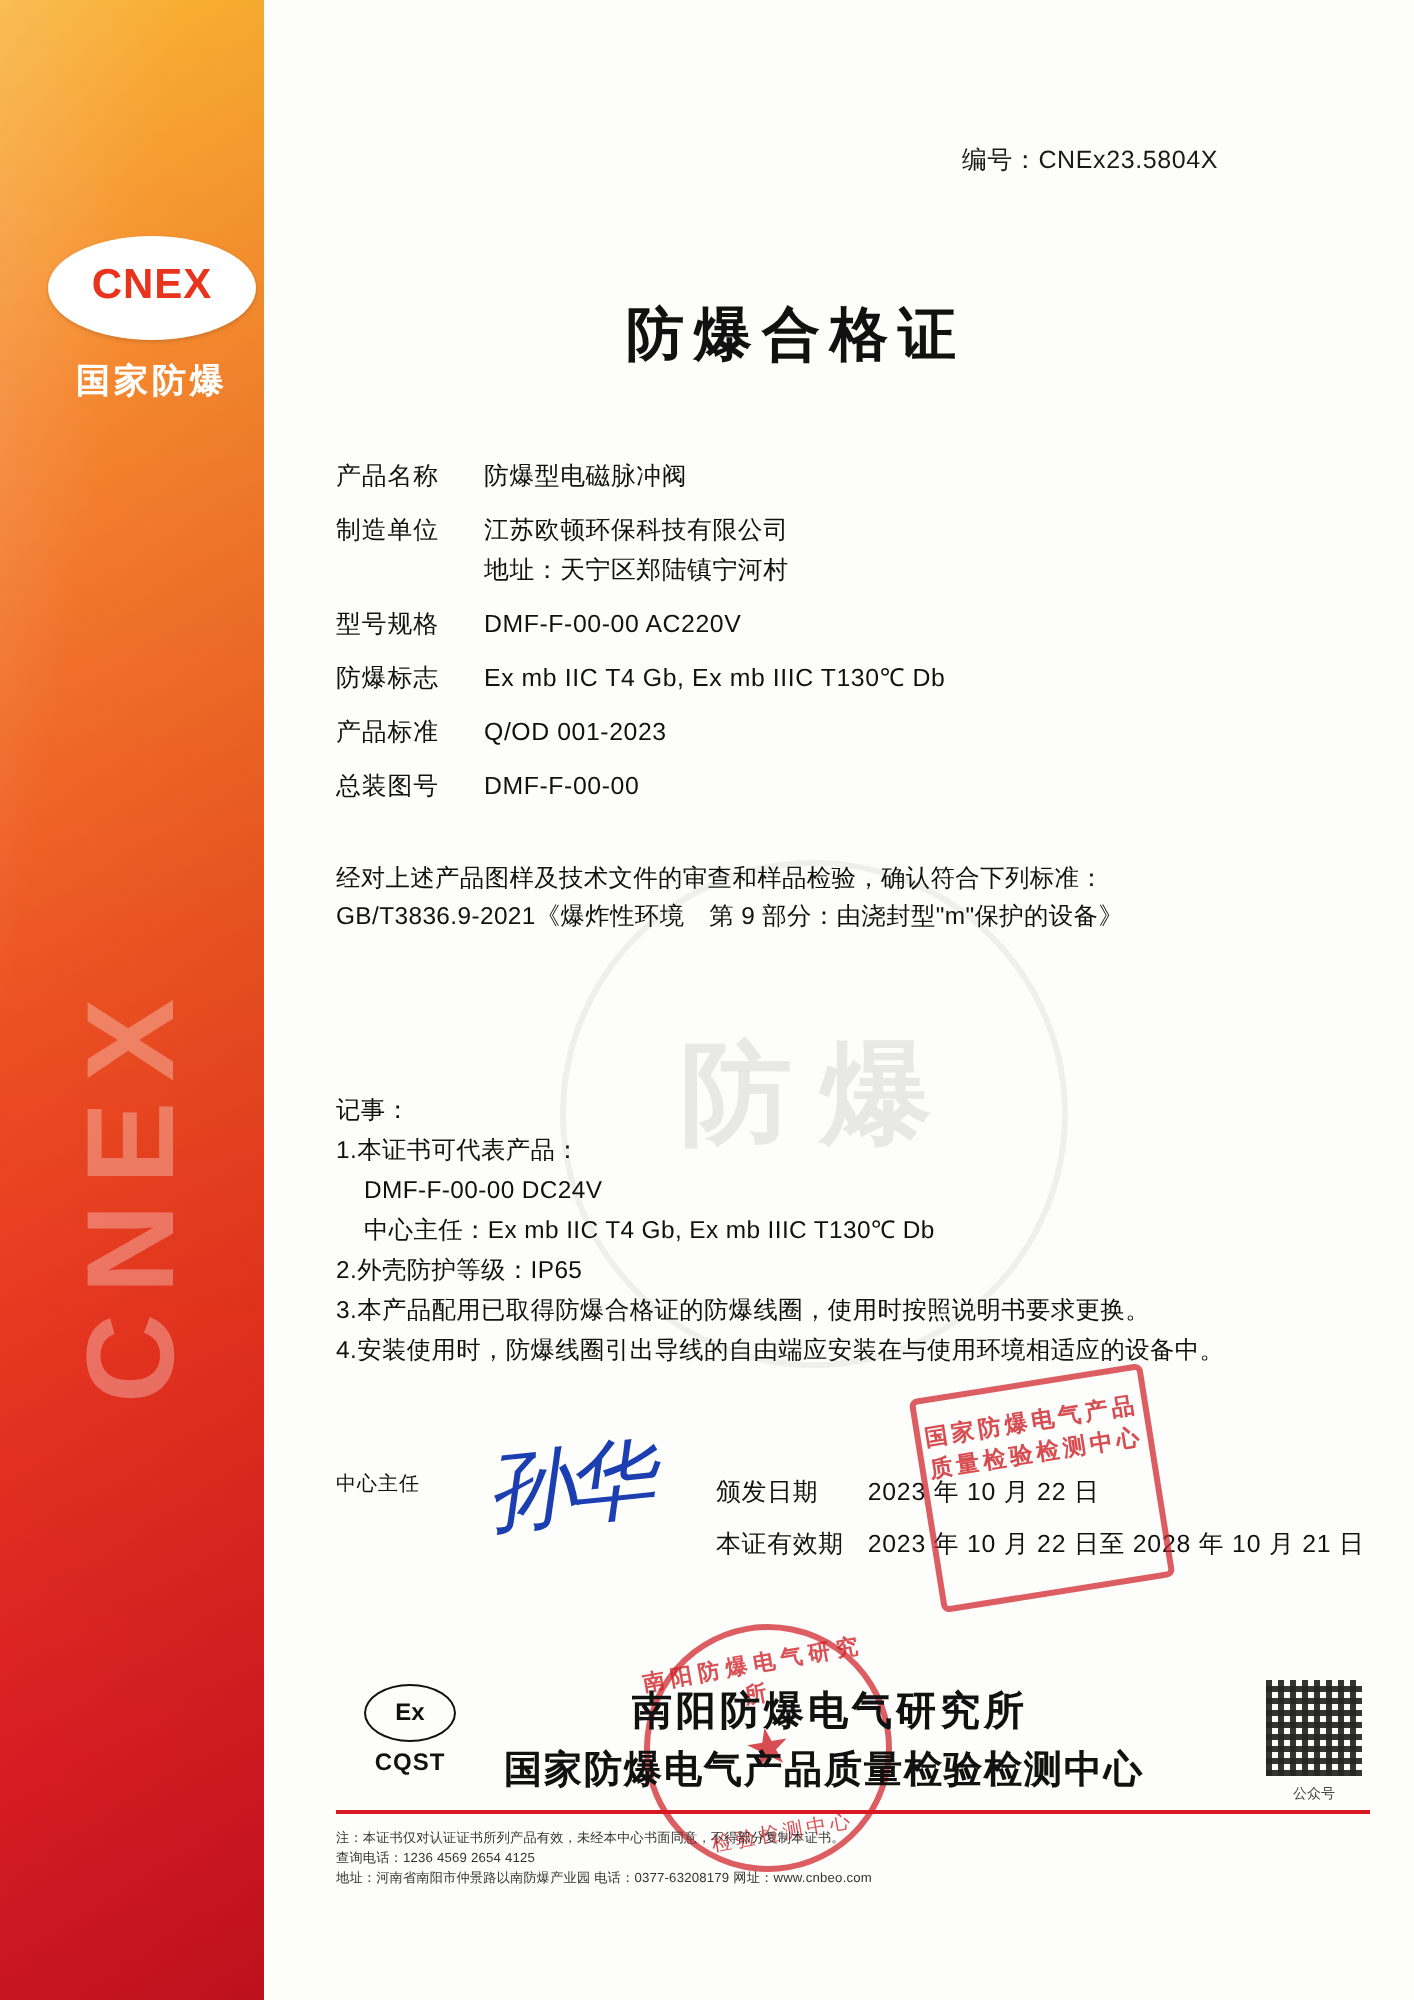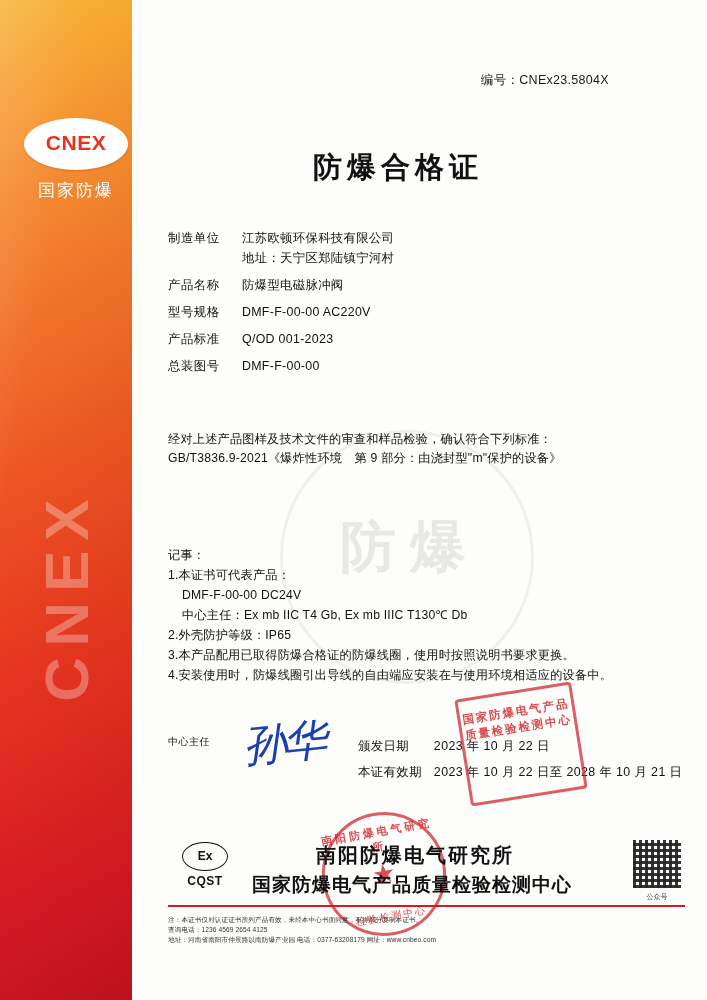--- a/index.html
+++ b/index.html
@@ -83,21 +83,21 @@
     top: 13px;
     font-size: 21px;
     font-weight: bold;
     color: #e8331d;
     letter-spacing: 0.5px;
     font-family: "Liberation Sans", sans-serif;
   }
   .logo-sub {
     margin-top: 9px;
     font-size: 17px;
-    font-weight: normal;
+    font-weight: bold;
     color: #ffffff;
     letter-spacing: 2px;
   }
 
   
   .watermark {
     position: absolute;
     left: 210px;
     top: 420px;
     width: 400px;
@@ -395,33 +395,37 @@
     <div class="ring"></div>
     <div class="wtext">防爆</div>
   </div>
 
   <div class="doc-number">编号：CNEx23.5804X</div>
 
   <div class="doc-title">防爆合格证</div>
 
   <div class="fields">
     <div class="frow">
+      <div class="flabel">产品名称</div>
+      <div class="fvalue">防爆型电磁脉冲阀</div>
+    </div>
+    <div class="frow">
       <div class="flabel">制造单位</div>
       <div class="fvalue">
         <span>江苏欧顿环保科技有限公司</span>
         <span class="sub">地址：天宁区郑陆镇宁河村</span>
       </div>
     </div>
     <div class="frow">
-      <div class="flabel">产品名称</div>
-      <div class="fvalue">防爆型电磁脉冲阀</div>
-    </div>
-    <div class="frow">
       <div class="flabel">型号规格</div>
       <div class="fvalue">DMF-F-00-00   AC220V</div>
+    </div>
+    <div class="frow">
+      <div class="flabel">防爆标志</div>
+      <div class="fvalue">Ex mb IIC T4 Gb, Ex mb IIIC T130℃ Db</div>
     </div>
     <div class="frow">
       <div class="flabel">产品标准</div>
       <div class="fvalue">Q/OD 001-2023</div>
     </div>
     <div class="frow">
       <div class="flabel">总装图号</div>
       <div class="fvalue">DMF-F-00-00</div>
     </div>
   </div>

